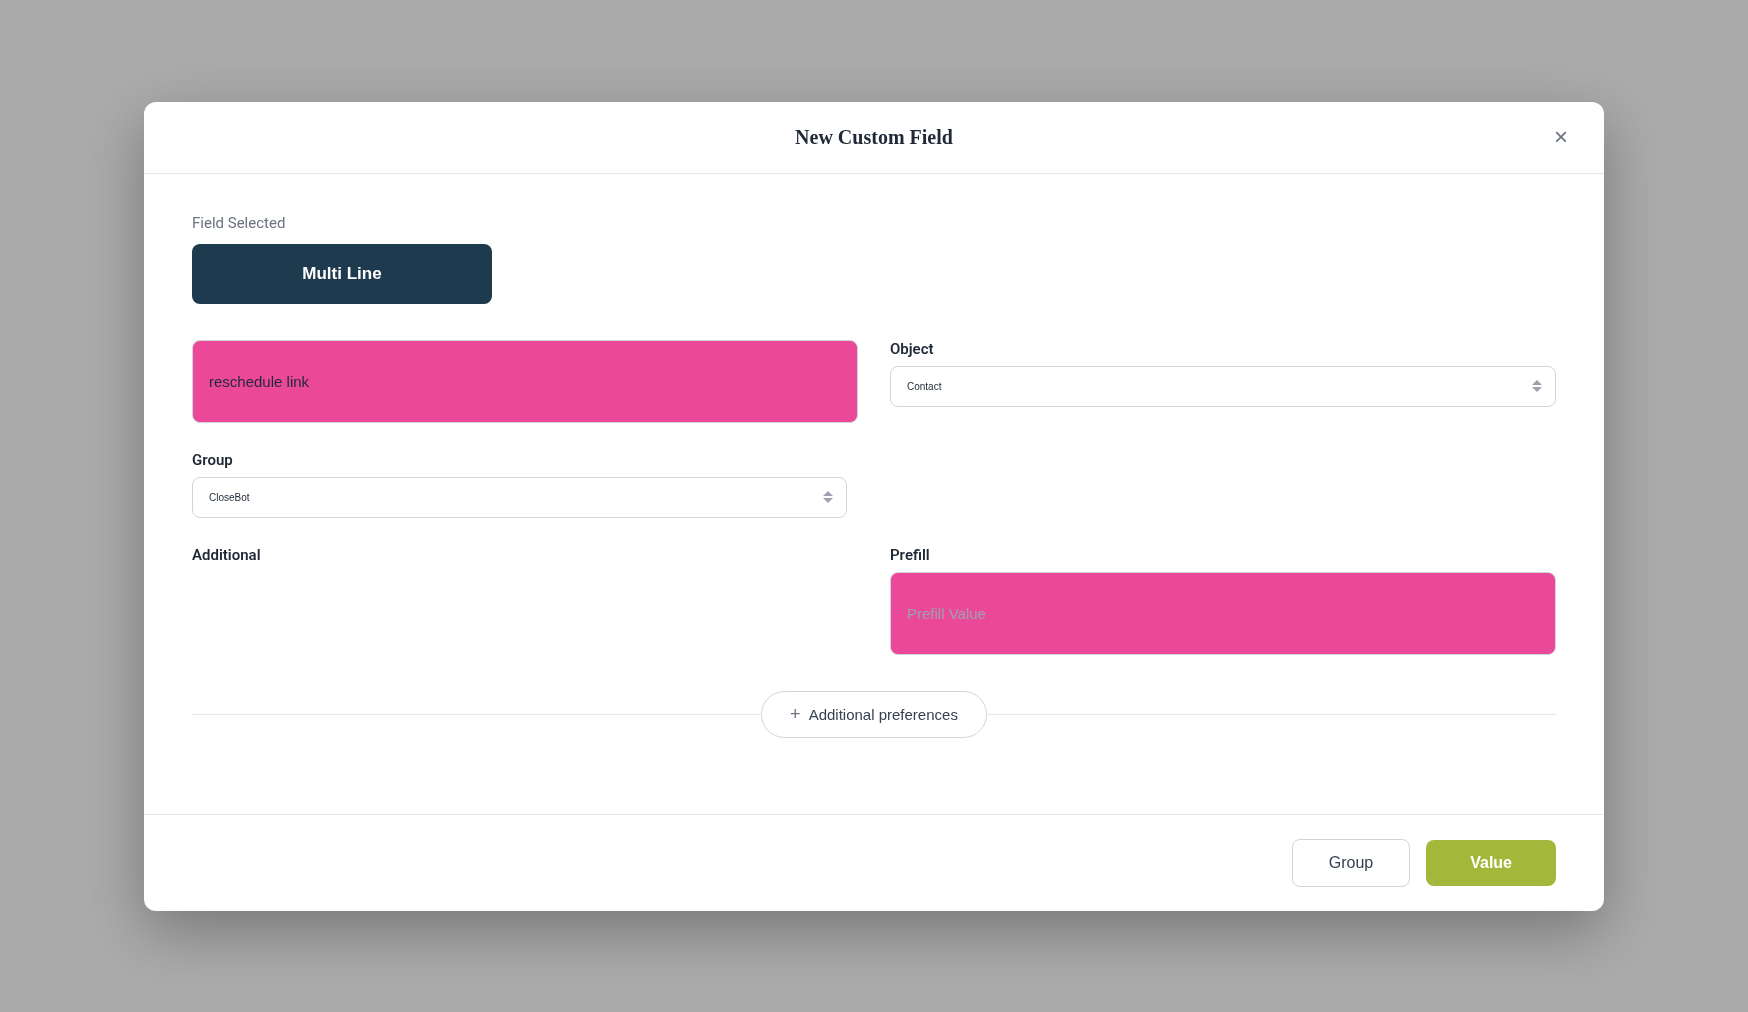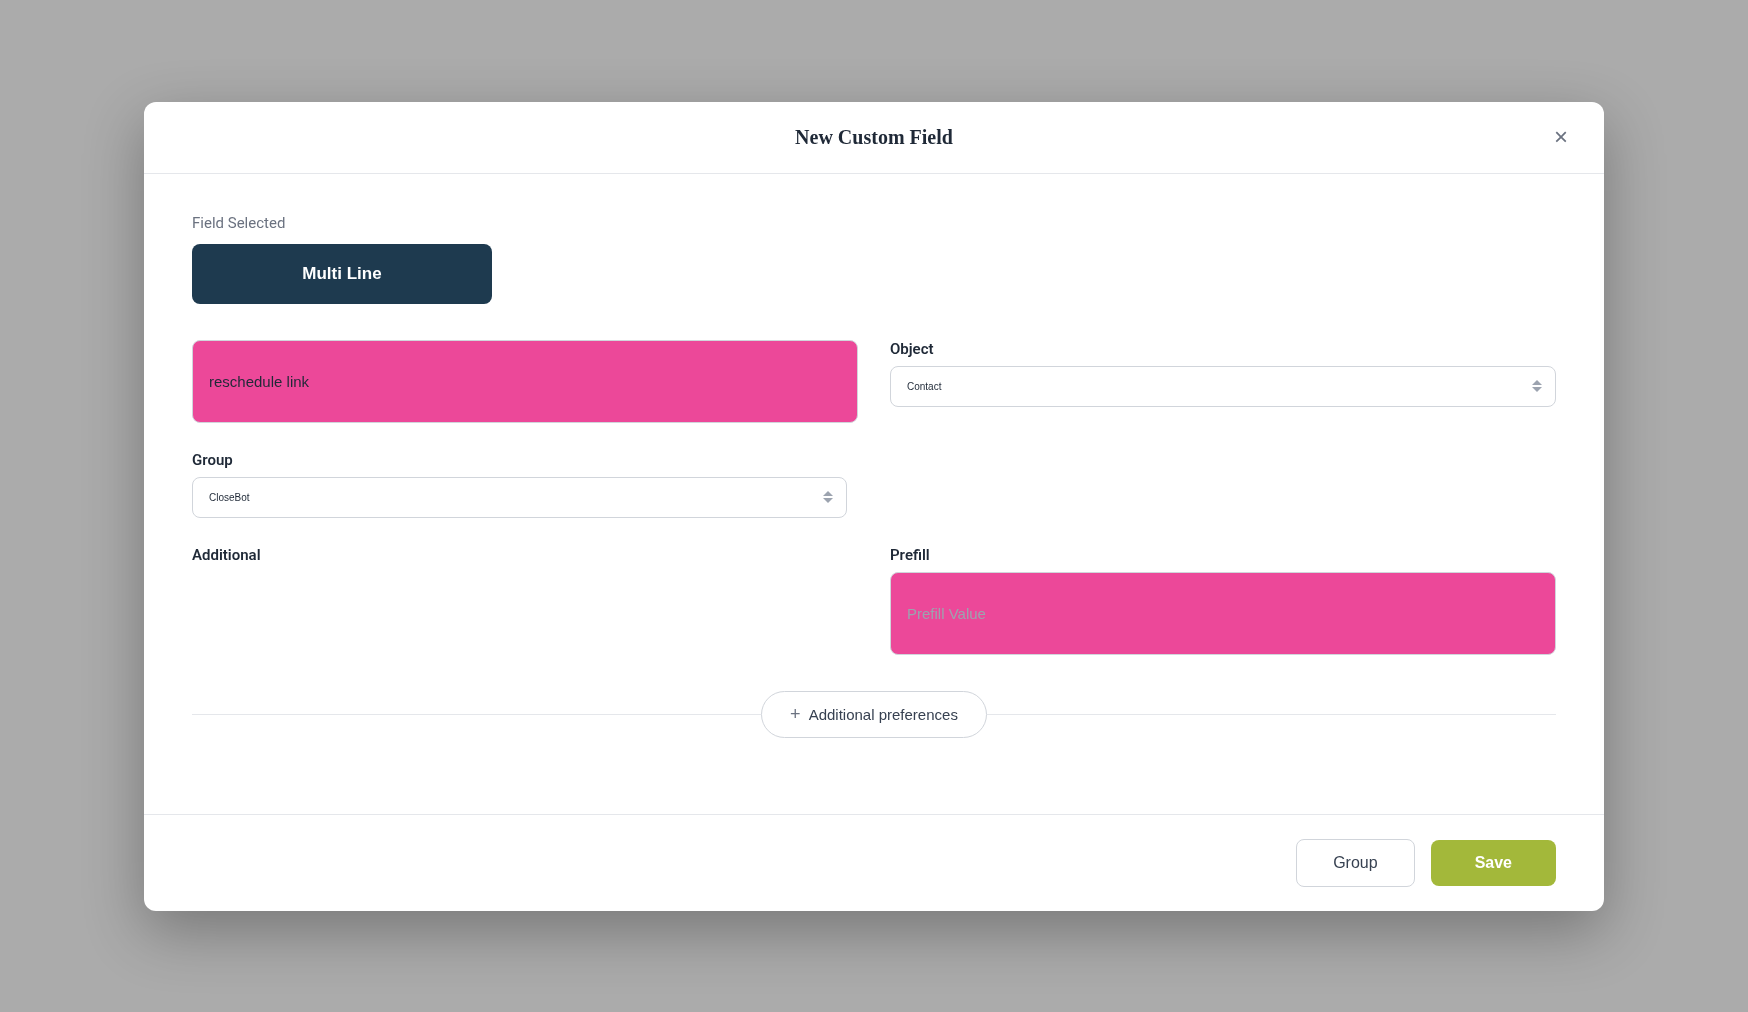--- a/index.html
+++ b/index.html
@@ -311,17 +311,17 @@
           <span class="plus-icon">+</span>
           <span>Additional preferences</span>
         </button>
         <div class="divider-line"></div>
       </div>
 
     </div>
 
     <div class="modal-footer">
       <button class="back-button">Group</button>
-      <button class="save-button">Save</button>
+      <button class="save-button">Value</button>
     </div>
 
   </div>
 </div>
 
 </body></html>

